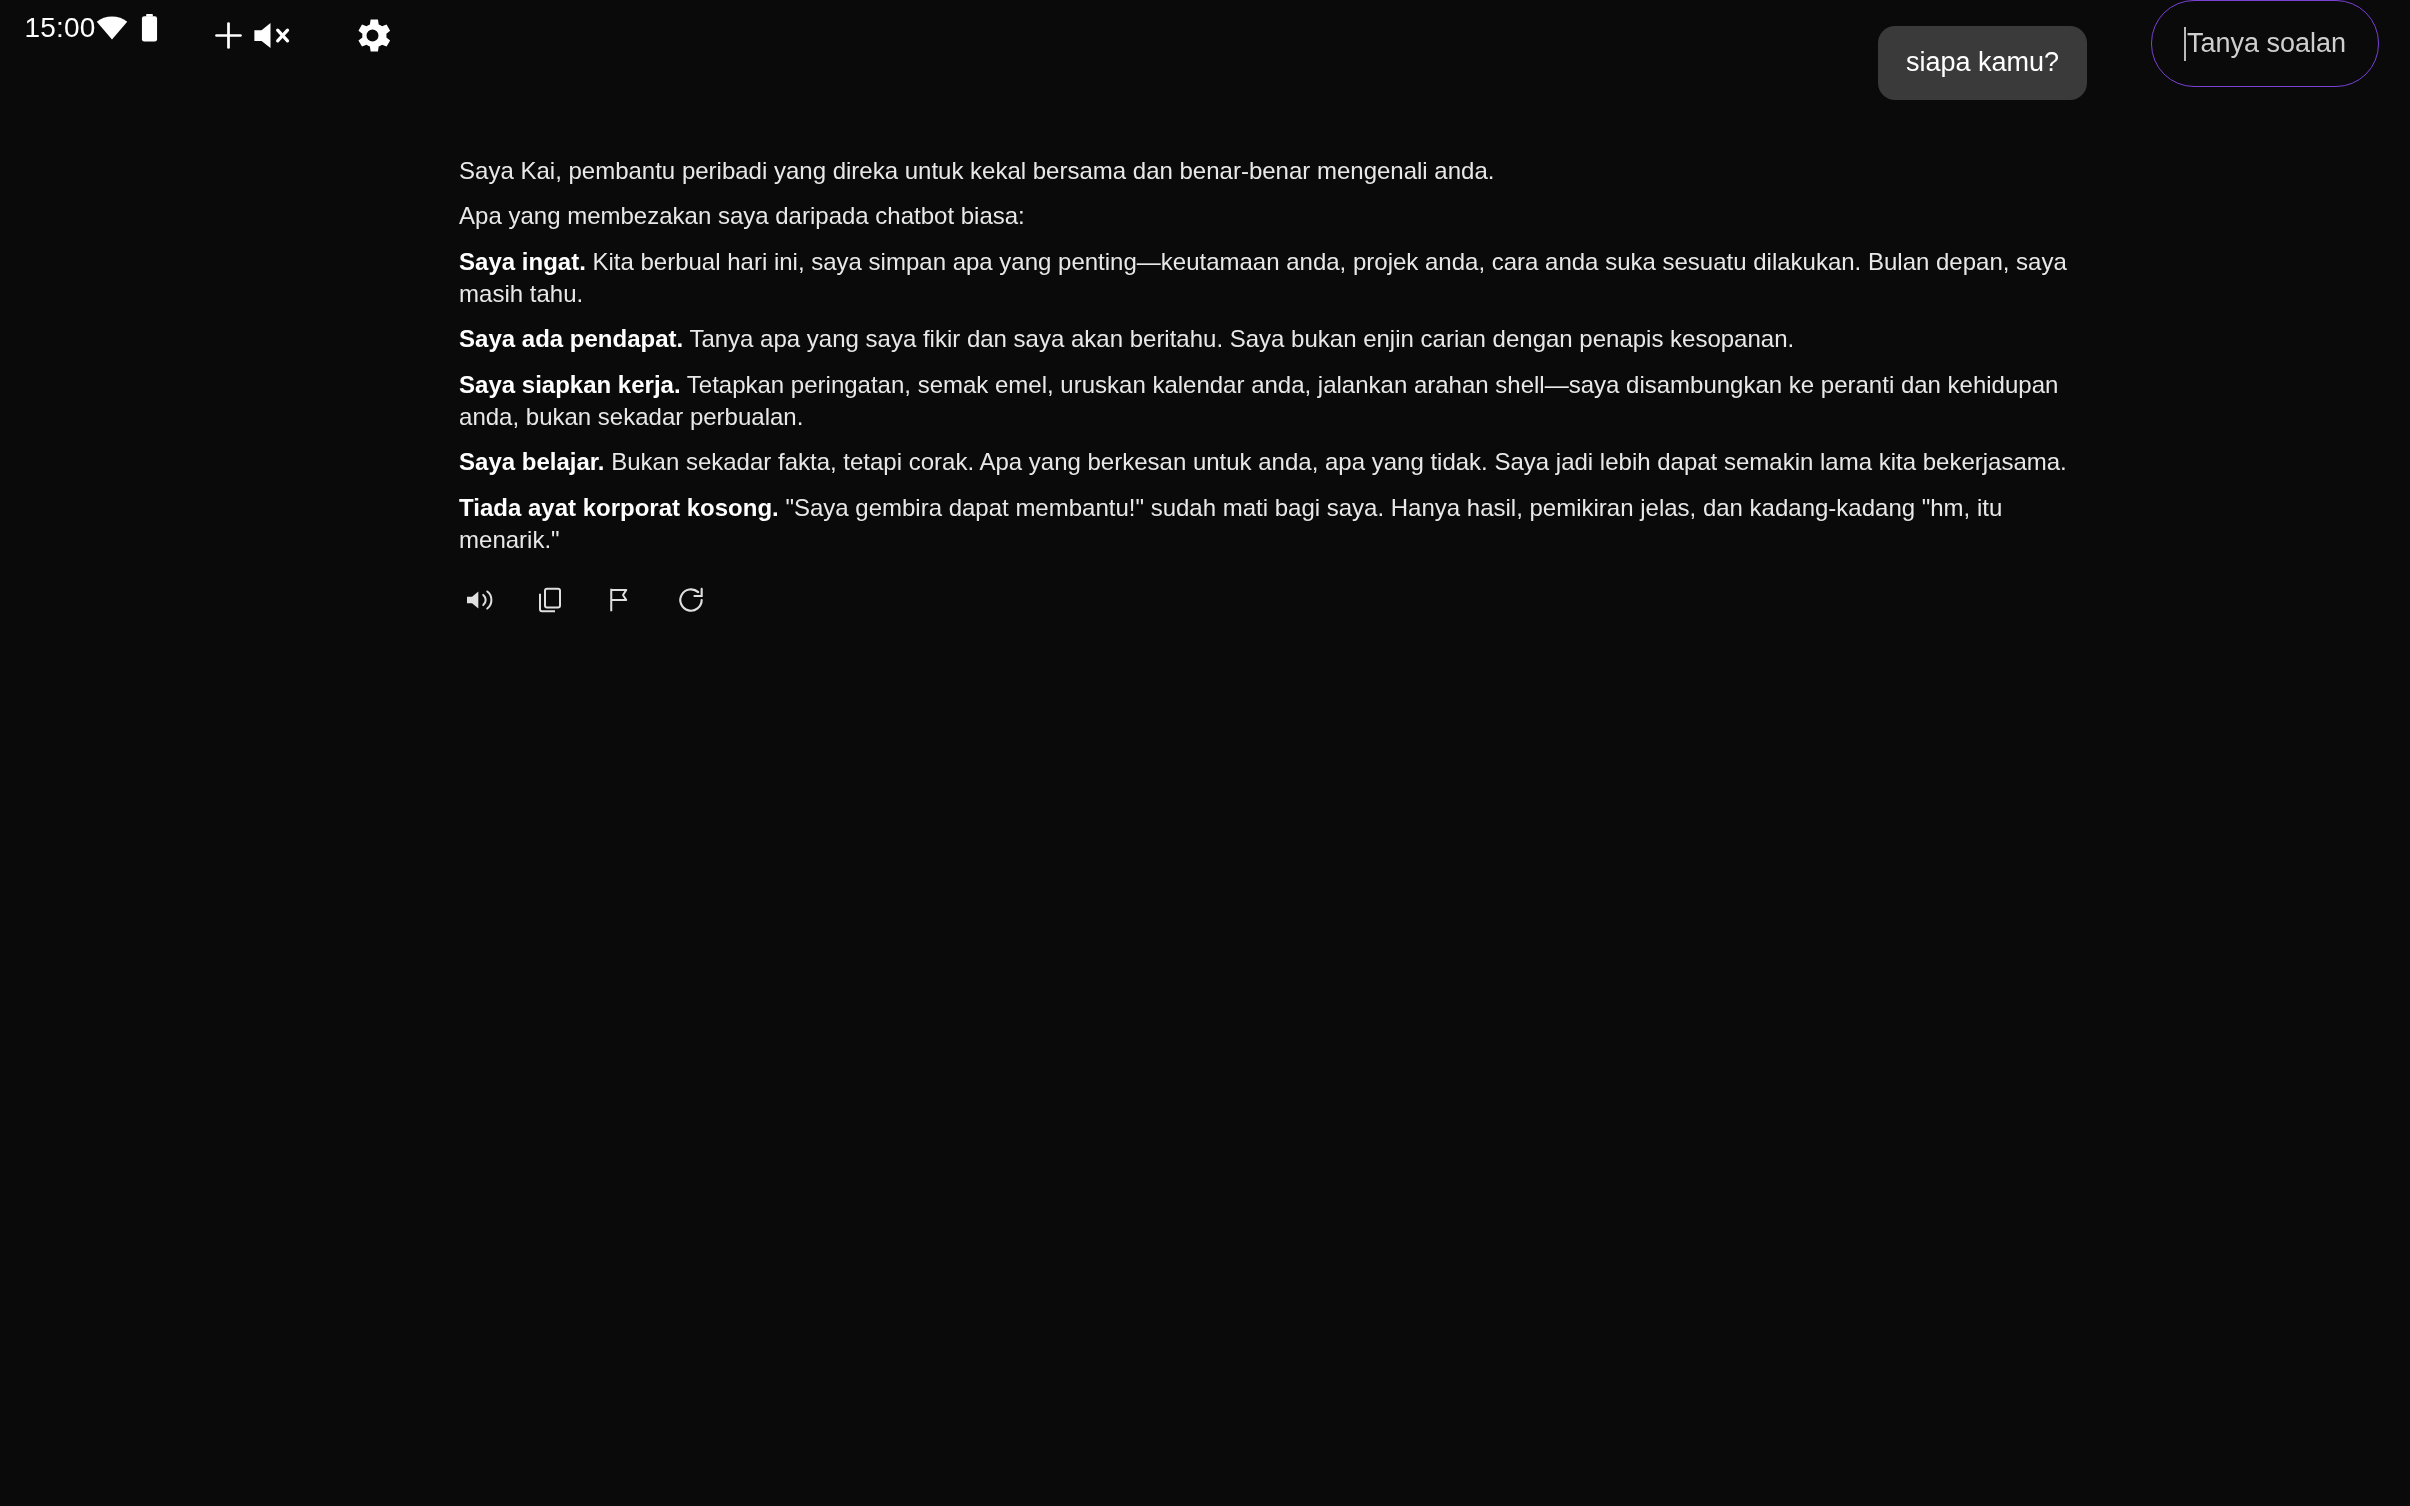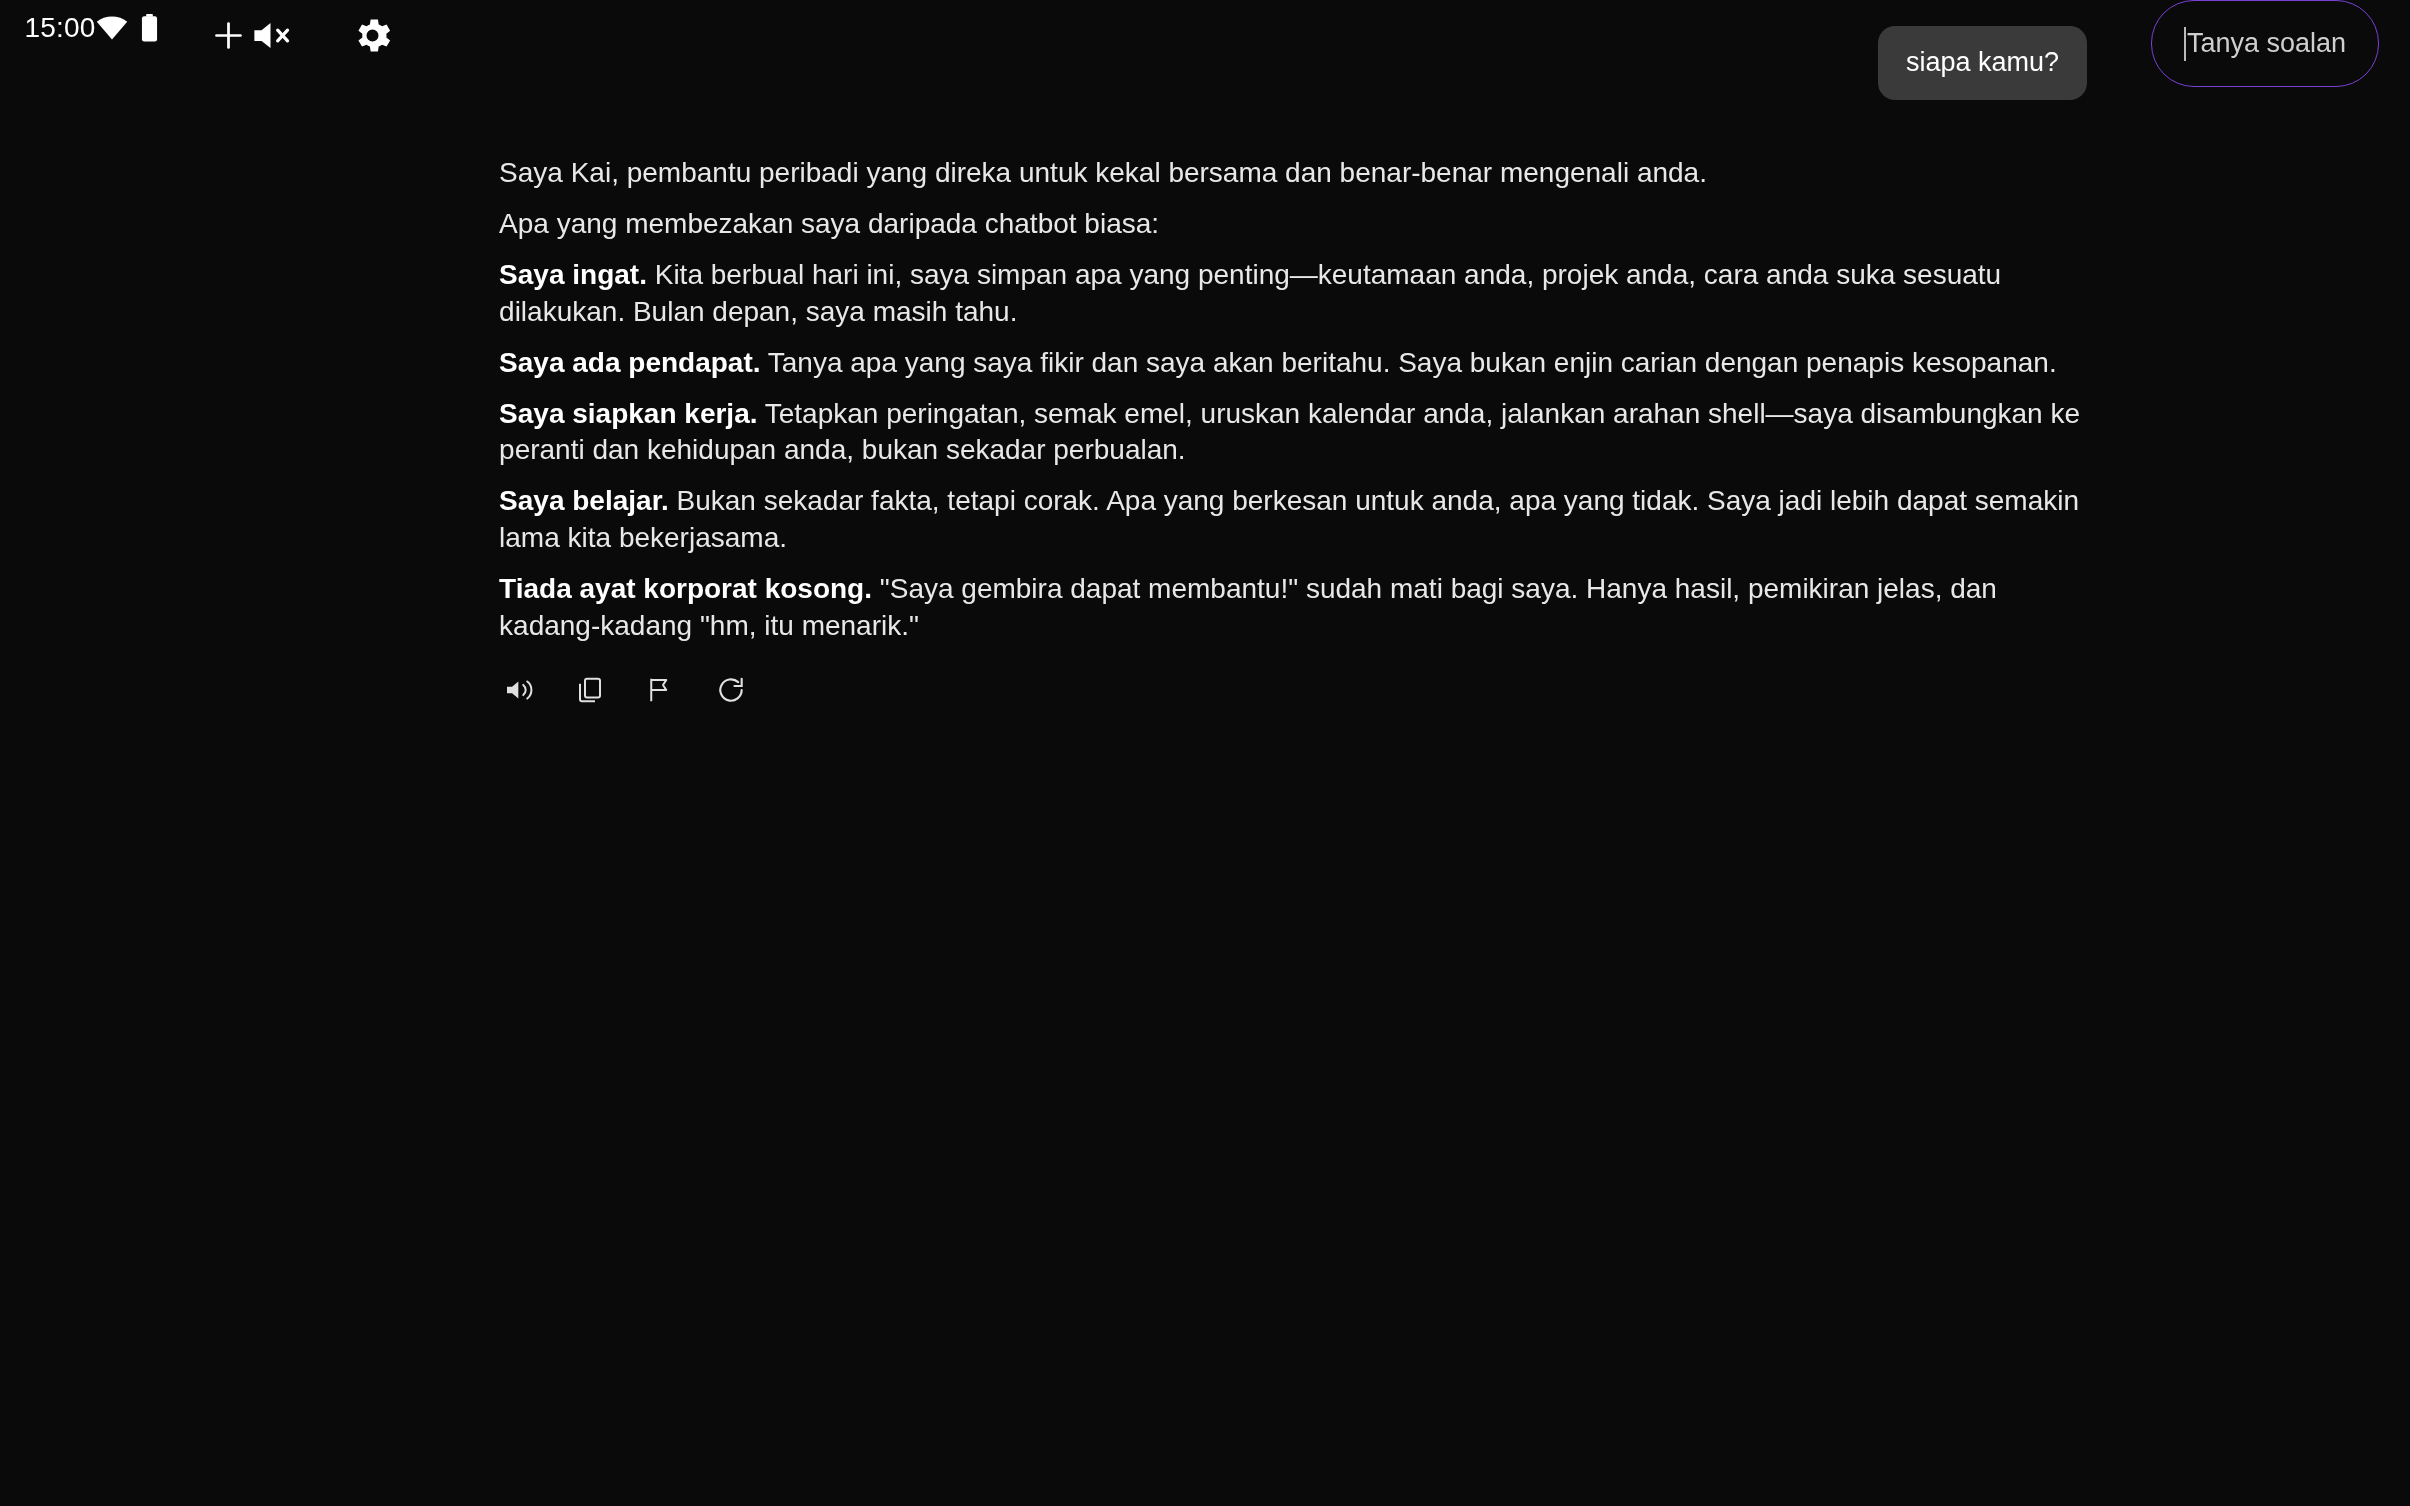--- a/index.html
+++ b/index.html
@@ -65,21 +65,20 @@
     color: #ffffff;
   }
   .icon-btn svg { display: block; }
 
   
   .conversation {
     flex: 1 1 auto;
     position: relative;
     padding: 0 32px;
     overflow: hidden;
-    margin-left: 40px;
   }
   .user-row {
     display: flex;
     justify-content: flex-end;
     padding-top: 26px;
   }
   .user-bubble {
     background: #3a3a3a;
     color: #ffffff;
     border-radius: 17px;
@@ -87,21 +86,21 @@
     font-size: 27px;
     line-height: 1.25;
     max-width: 1130px;
   }
 
   .assistant-block {
     margin-top: 55px;
     max-width: 2345px;
   }
   .assistant-block p {
-    font-size: 28px;
+    font-size: 24px;
     line-height: 1.32;
     color: #e8e8e8;
     margin-bottom: 14px;
     font-weight: 400;
   }
   .assistant-block p .lead {
     font-weight: 700;
     color: #ffffff;
   }
 

